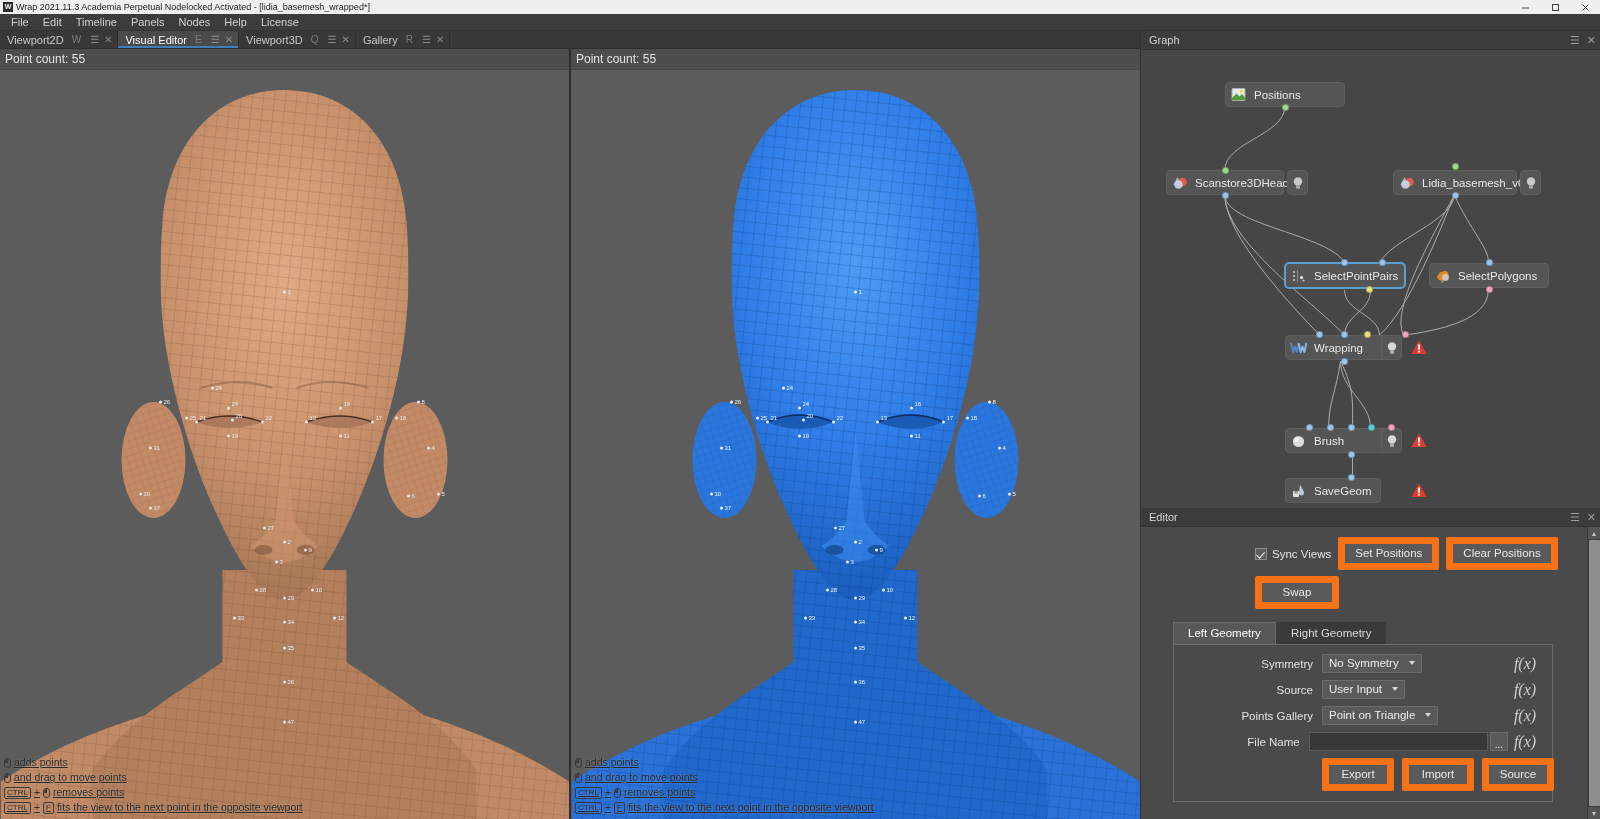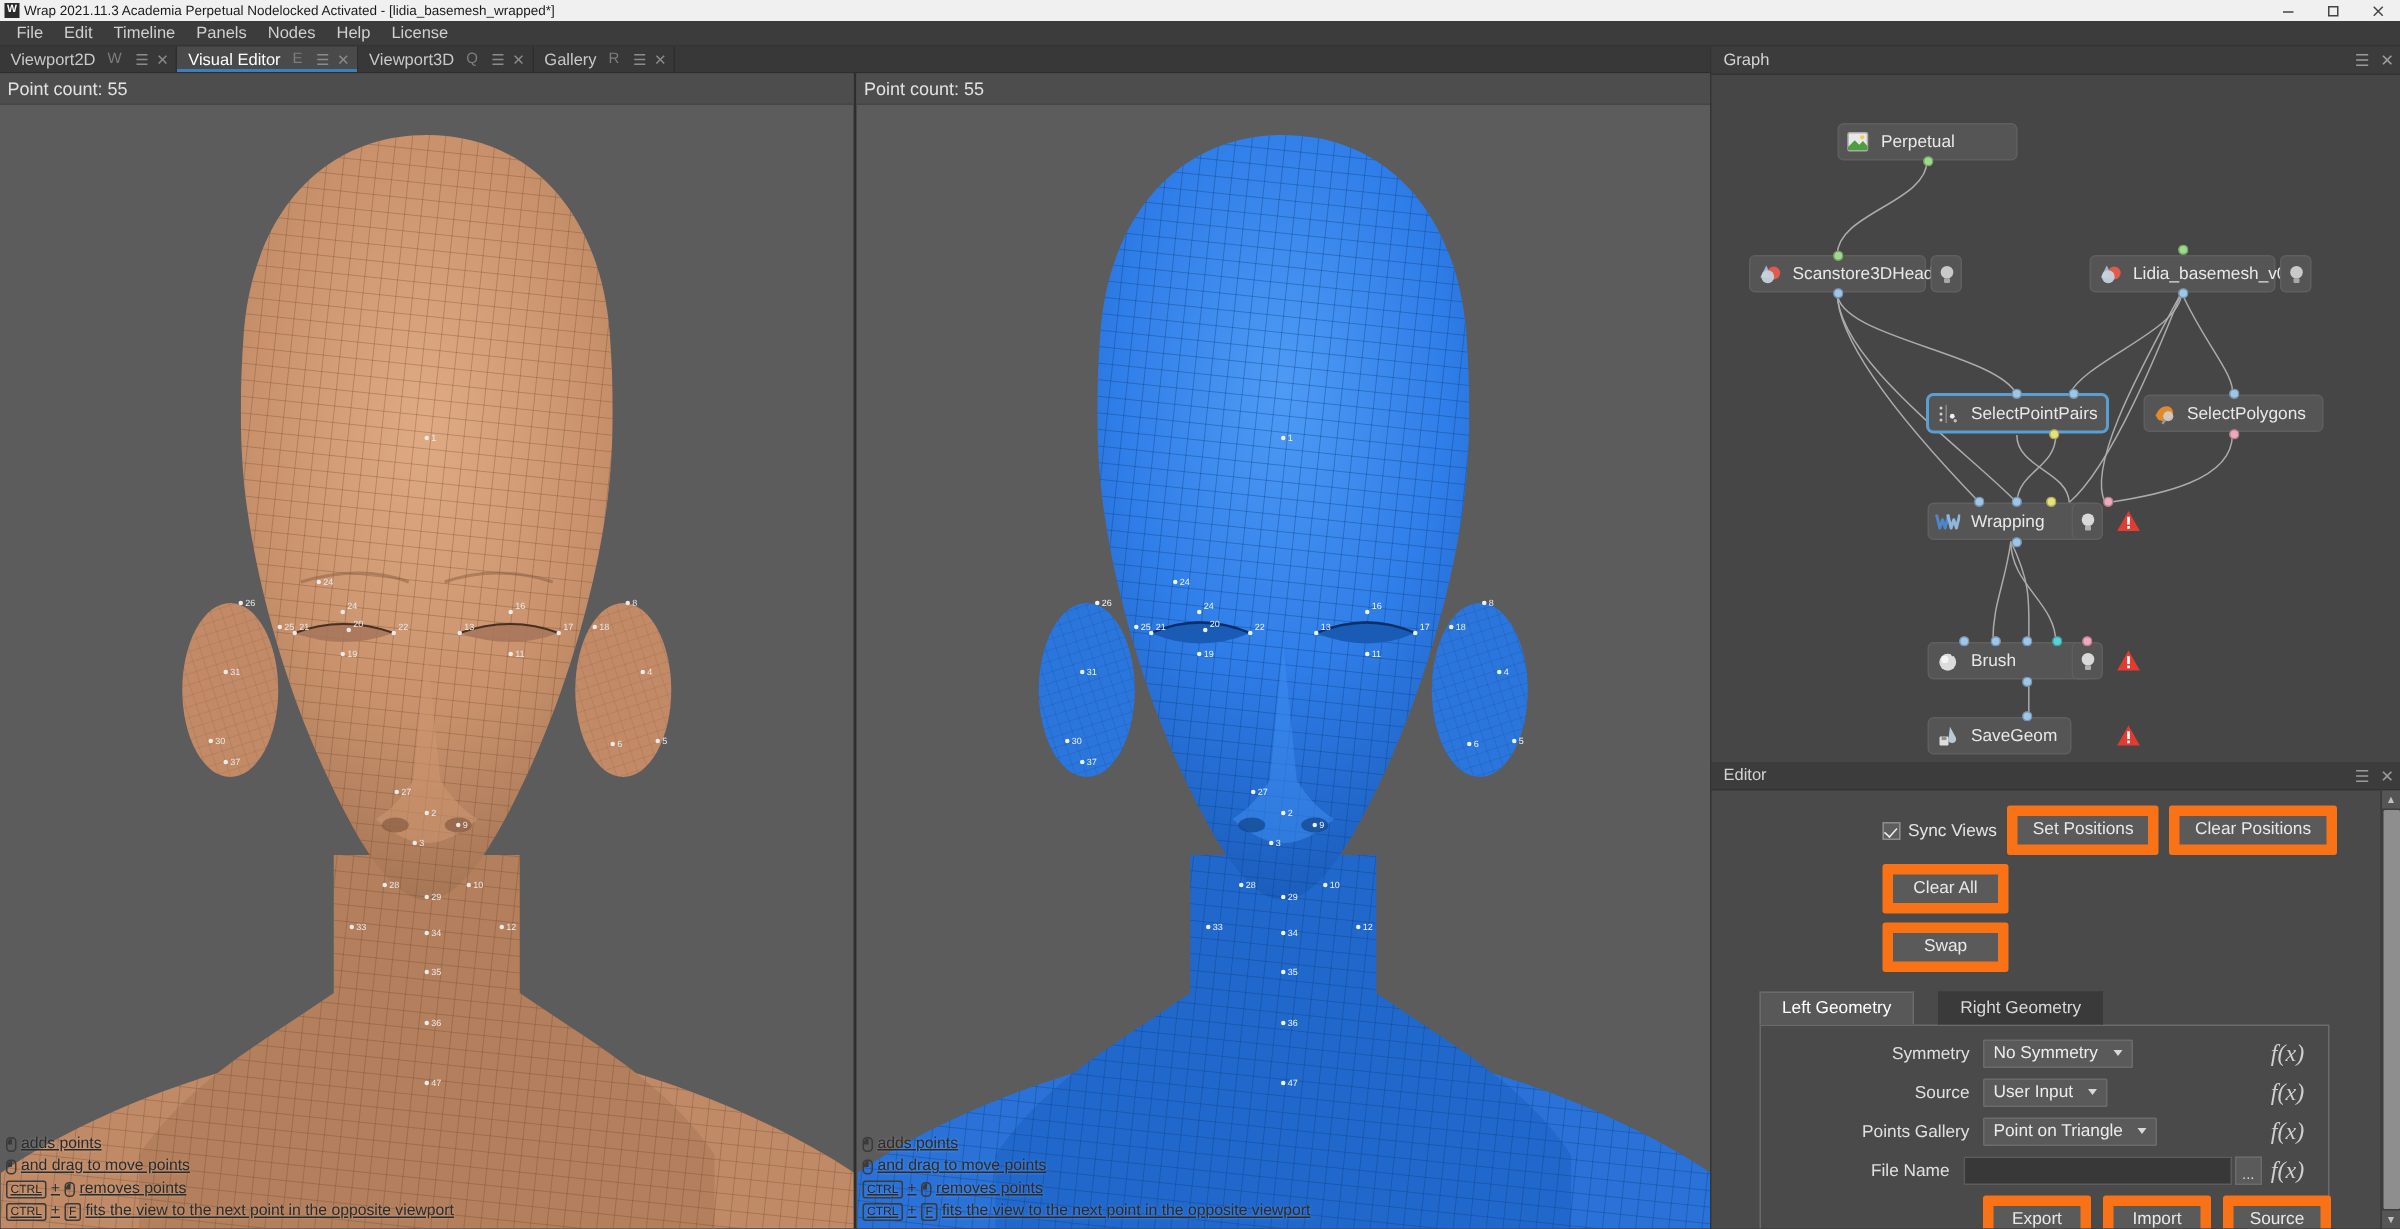--- a/index.html
+++ b/index.html
@@ -296,21 +296,21 @@
   .chkbox.on::after {
     content: "";
     position: absolute; left: 2px; top: 1px;
     width: 4px; height: 7px;
     border: solid #f0f0f0;
     border-width: 0 1.6px 1.6px 0;
     transform: rotate(42deg);
   }
 
   
-  #geo-tabs { display: flex; margin-top: 13px; padding-left: 20px; gap: 16px; }
+  #geo-tabs { display: flex; margin-top: 13px; padding-left: 20px; }
   .geotab {
     padding: 4px 14px 5px 14px;
     font-size: 11.5px;
     background: #3a3a3a;
     color: #d9d9d9;
     border: 1px solid #3a3a3a;
     border-bottom: none;
   }
   .geotab.active { background: #585858; color: #ffffff; border-color: #6a6a6a; }
 
@@ -817,21 +817,21 @@
         </svg>
 
         <div class="node" style="left:84px; top:32px; width:120px;">
           <span class="nicon">
             <svg width="16" height="16" viewBox="0 0 16 16">
               <rect x="1" y="1.5" width="13" height="12" rx="1" fill="#e8e8e8" stroke="#aaa"></rect>
               <path d="M1 11 L5.5 6.5 L8.5 9.5 L11 7 L14 10.5 L14 13 L1 13 Z" fill="#4f9e3d"></path>
               <circle cx="10.5" cy="4.5" r="1.4" fill="#f2d23a"></circle>
             </svg>
           </span>
-          <span class="nlabel">Perpetual</span>
+          <span class="nlabel">Positions</span>
         </div>
         <div class="port" style="left:141px; top:54px; background:#9fd98a;"></div>
 
         <div class="node" style="left:25px; top:120px; width:118px;">
           <span class="nicon">
             <svg width="16" height="16" viewBox="0 0 16 16">
               <path d="M5.5 2 L9.5 10 L1.5 10 Z" fill="#9fb6cc"></path>
               <circle cx="10.5" cy="7" r="4.3" fill="#e05a4e"></circle>
               <circle cx="6.5" cy="9.5" r="4.3" fill="#c7d6e2" opacity="0.92"></circle>
             </svg>
@@ -988,23 +988,20 @@
 
           <div class="row1">
             <label class="chk">
               <span class="chkbox on"></span>
               <span>Sync Views</span>
             </label>
             <button class="btn">Set Positions</button>
             <button class="btn">Clear Positions</button>
           </div>
 
-          <div class="row2">
-            <button class="btn" style="min-width:84px">Clear All</button>
-          </div>
 
           <div class="row3">
             <button class="btn" style="min-width:84px">Swap</button>
           </div>
 
           <div id="geo-tabs">
             <div class="geotab active">Left Geometry</div>
             <div class="geotab">Right Geometry</div>
           </div>
 

